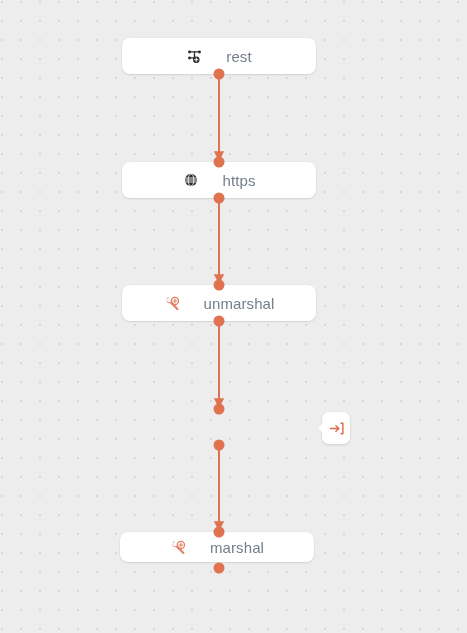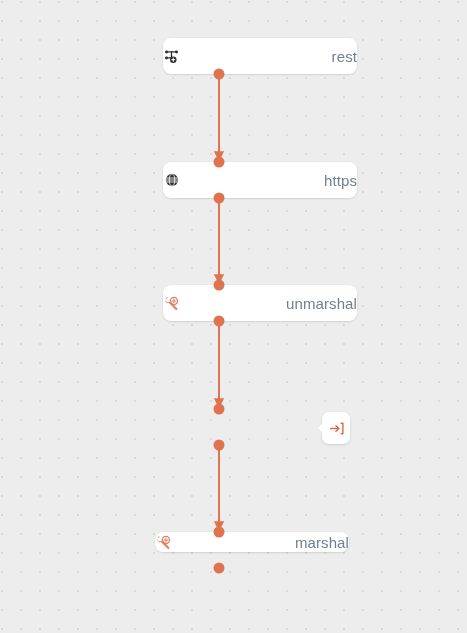--- a/index.html
+++ b/index.html
@@ -38,25 +38,24 @@
 
   
   .node {
     position: absolute;
     box-sizing: border-box;
     background: #ffffff;
     border-radius: 8px;
     box-shadow: 0 1px 2px rgba(0,0,0,0.10), 0 0 0 0.5px rgba(0,0,0,0.03);
     display: flex;
     align-items: center;
-    justify-content: space-between;
+    justify-content: center;
     gap: 23px;
     cursor: pointer;
     user-select: none;
-    margin-left: 41px;
   }
   .node.selected {
     border-radius: 999px;
     border: 1.6px solid #d4684a;
     box-shadow: 0 1px 2px rgba(0,0,0,0.07);
     background: #ffffff;
   }
 
   .node-label {
     font-size: 15px;
@@ -168,21 +167,21 @@
       <svg width="17" height="17" viewBox="0 0 24 24" fill="none" stroke="#e08063" stroke-width="1.8" stroke-linecap="round" stroke-linejoin="round">
         <path d="M7.2 3.2 a3.6 3.6 0 1 0 3.3 5.3 L20 18.6 a1.6 1.6 0 0 1 -2.3 2.3 L8.2 11.3 A3.6 3.6 0 0 1 3.4 7.2 z" fill="#e08063" stroke="none" opacity="0.95"></path>
         <circle cx="15.4" cy="8.4" r="5" fill="none" stroke="#e08063" stroke-width="1.9"></circle>
         <path d="M15.4 5.9 V10.9 M12.9 8.4 H17.9" stroke="#e08063" stroke-width="1.6"></path>
       </svg>
     </span>
     <span class="node-label">unmarshal</span>
   </div>
 
 
-  <div class="node" style="left: 114px; top: 532px; width: 194px; height: 20px;">
+  <div class="node" style="left: 120px; top: 532px; width: 194px; height: 30px;">
     <span class="node-icon">
       <svg width="17" height="17" viewBox="0 0 24 24" fill="none" stroke="#e08063" stroke-width="1.8" stroke-linecap="round" stroke-linejoin="round">
         <path d="M7.2 3.2 a3.6 3.6 0 1 0 3.3 5.3 L20 18.6 a1.6 1.6 0 0 1 -2.3 2.3 L8.2 11.3 A3.6 3.6 0 0 1 3.4 7.2 z" fill="#e08063" stroke="none" opacity="0.95"></path>
         <circle cx="15.4" cy="8.4" r="5" fill="none" stroke="#e08063" stroke-width="1.9"></circle>
         <path d="M15.4 5.9 V10.9 M12.9 8.4 H17.9" stroke="#e08063" stroke-width="1.6"></path>
       </svg>
     </span>
     <span class="node-label">marshal</span>
   </div>
 

